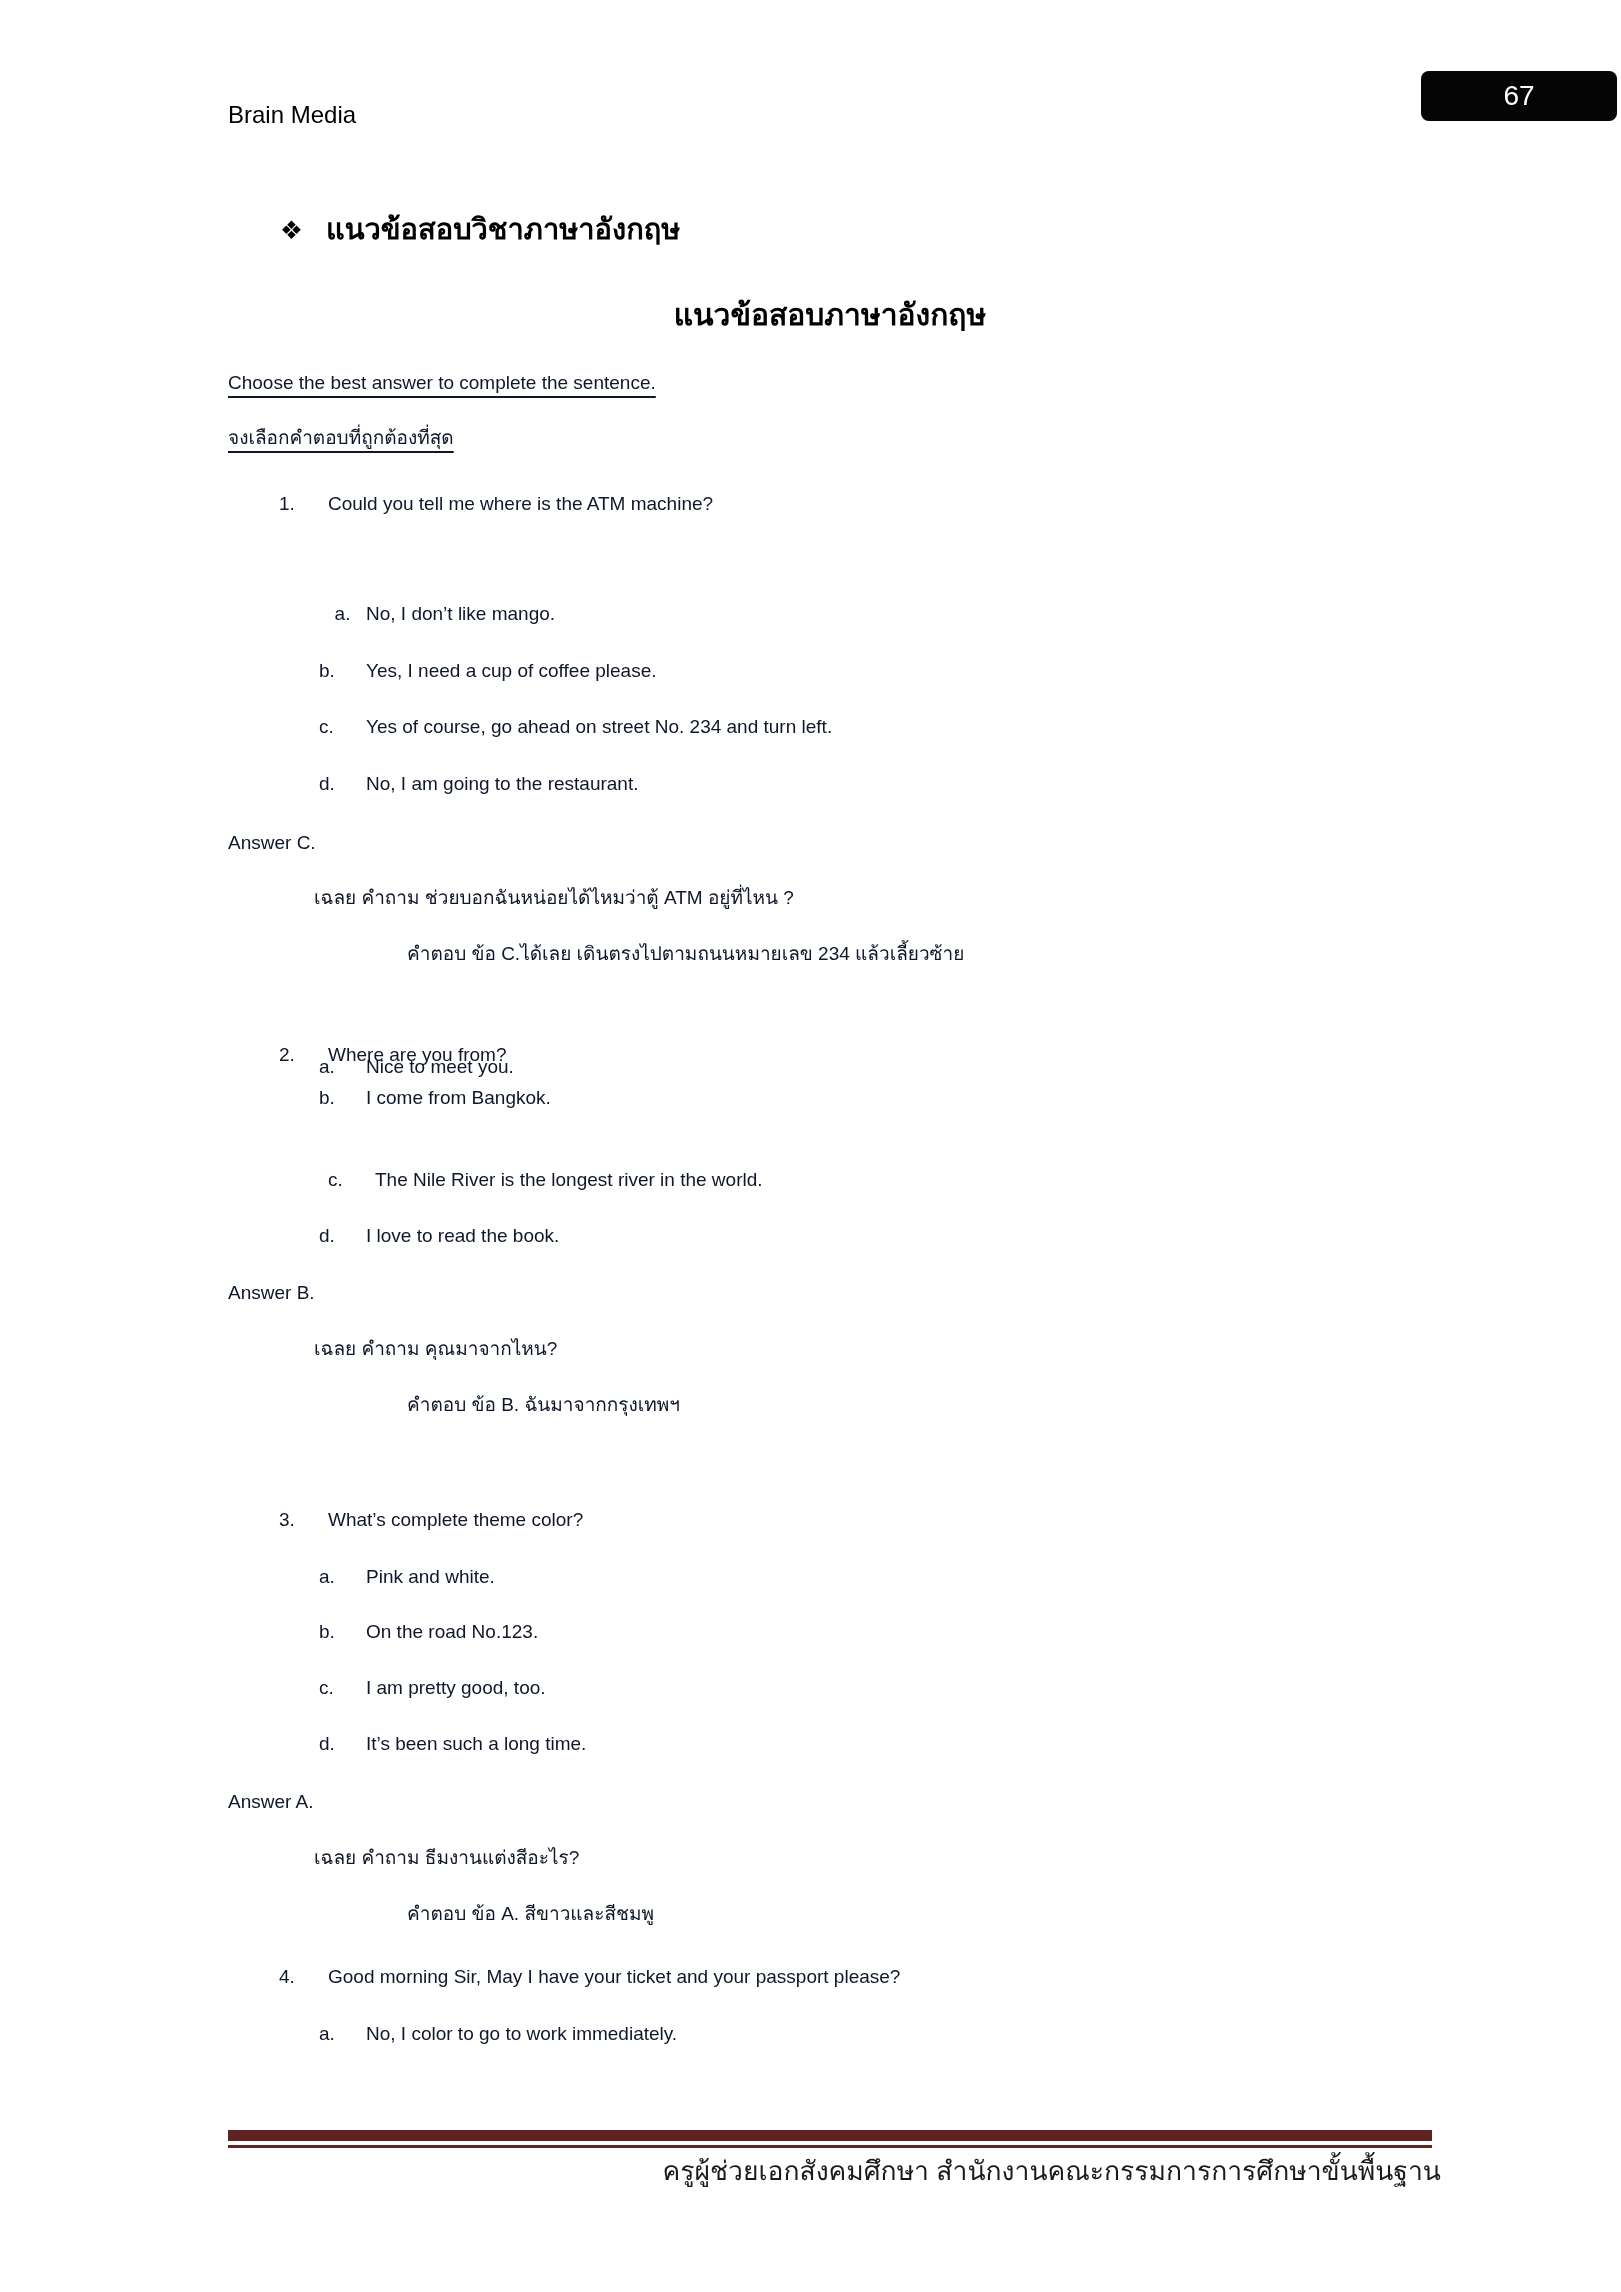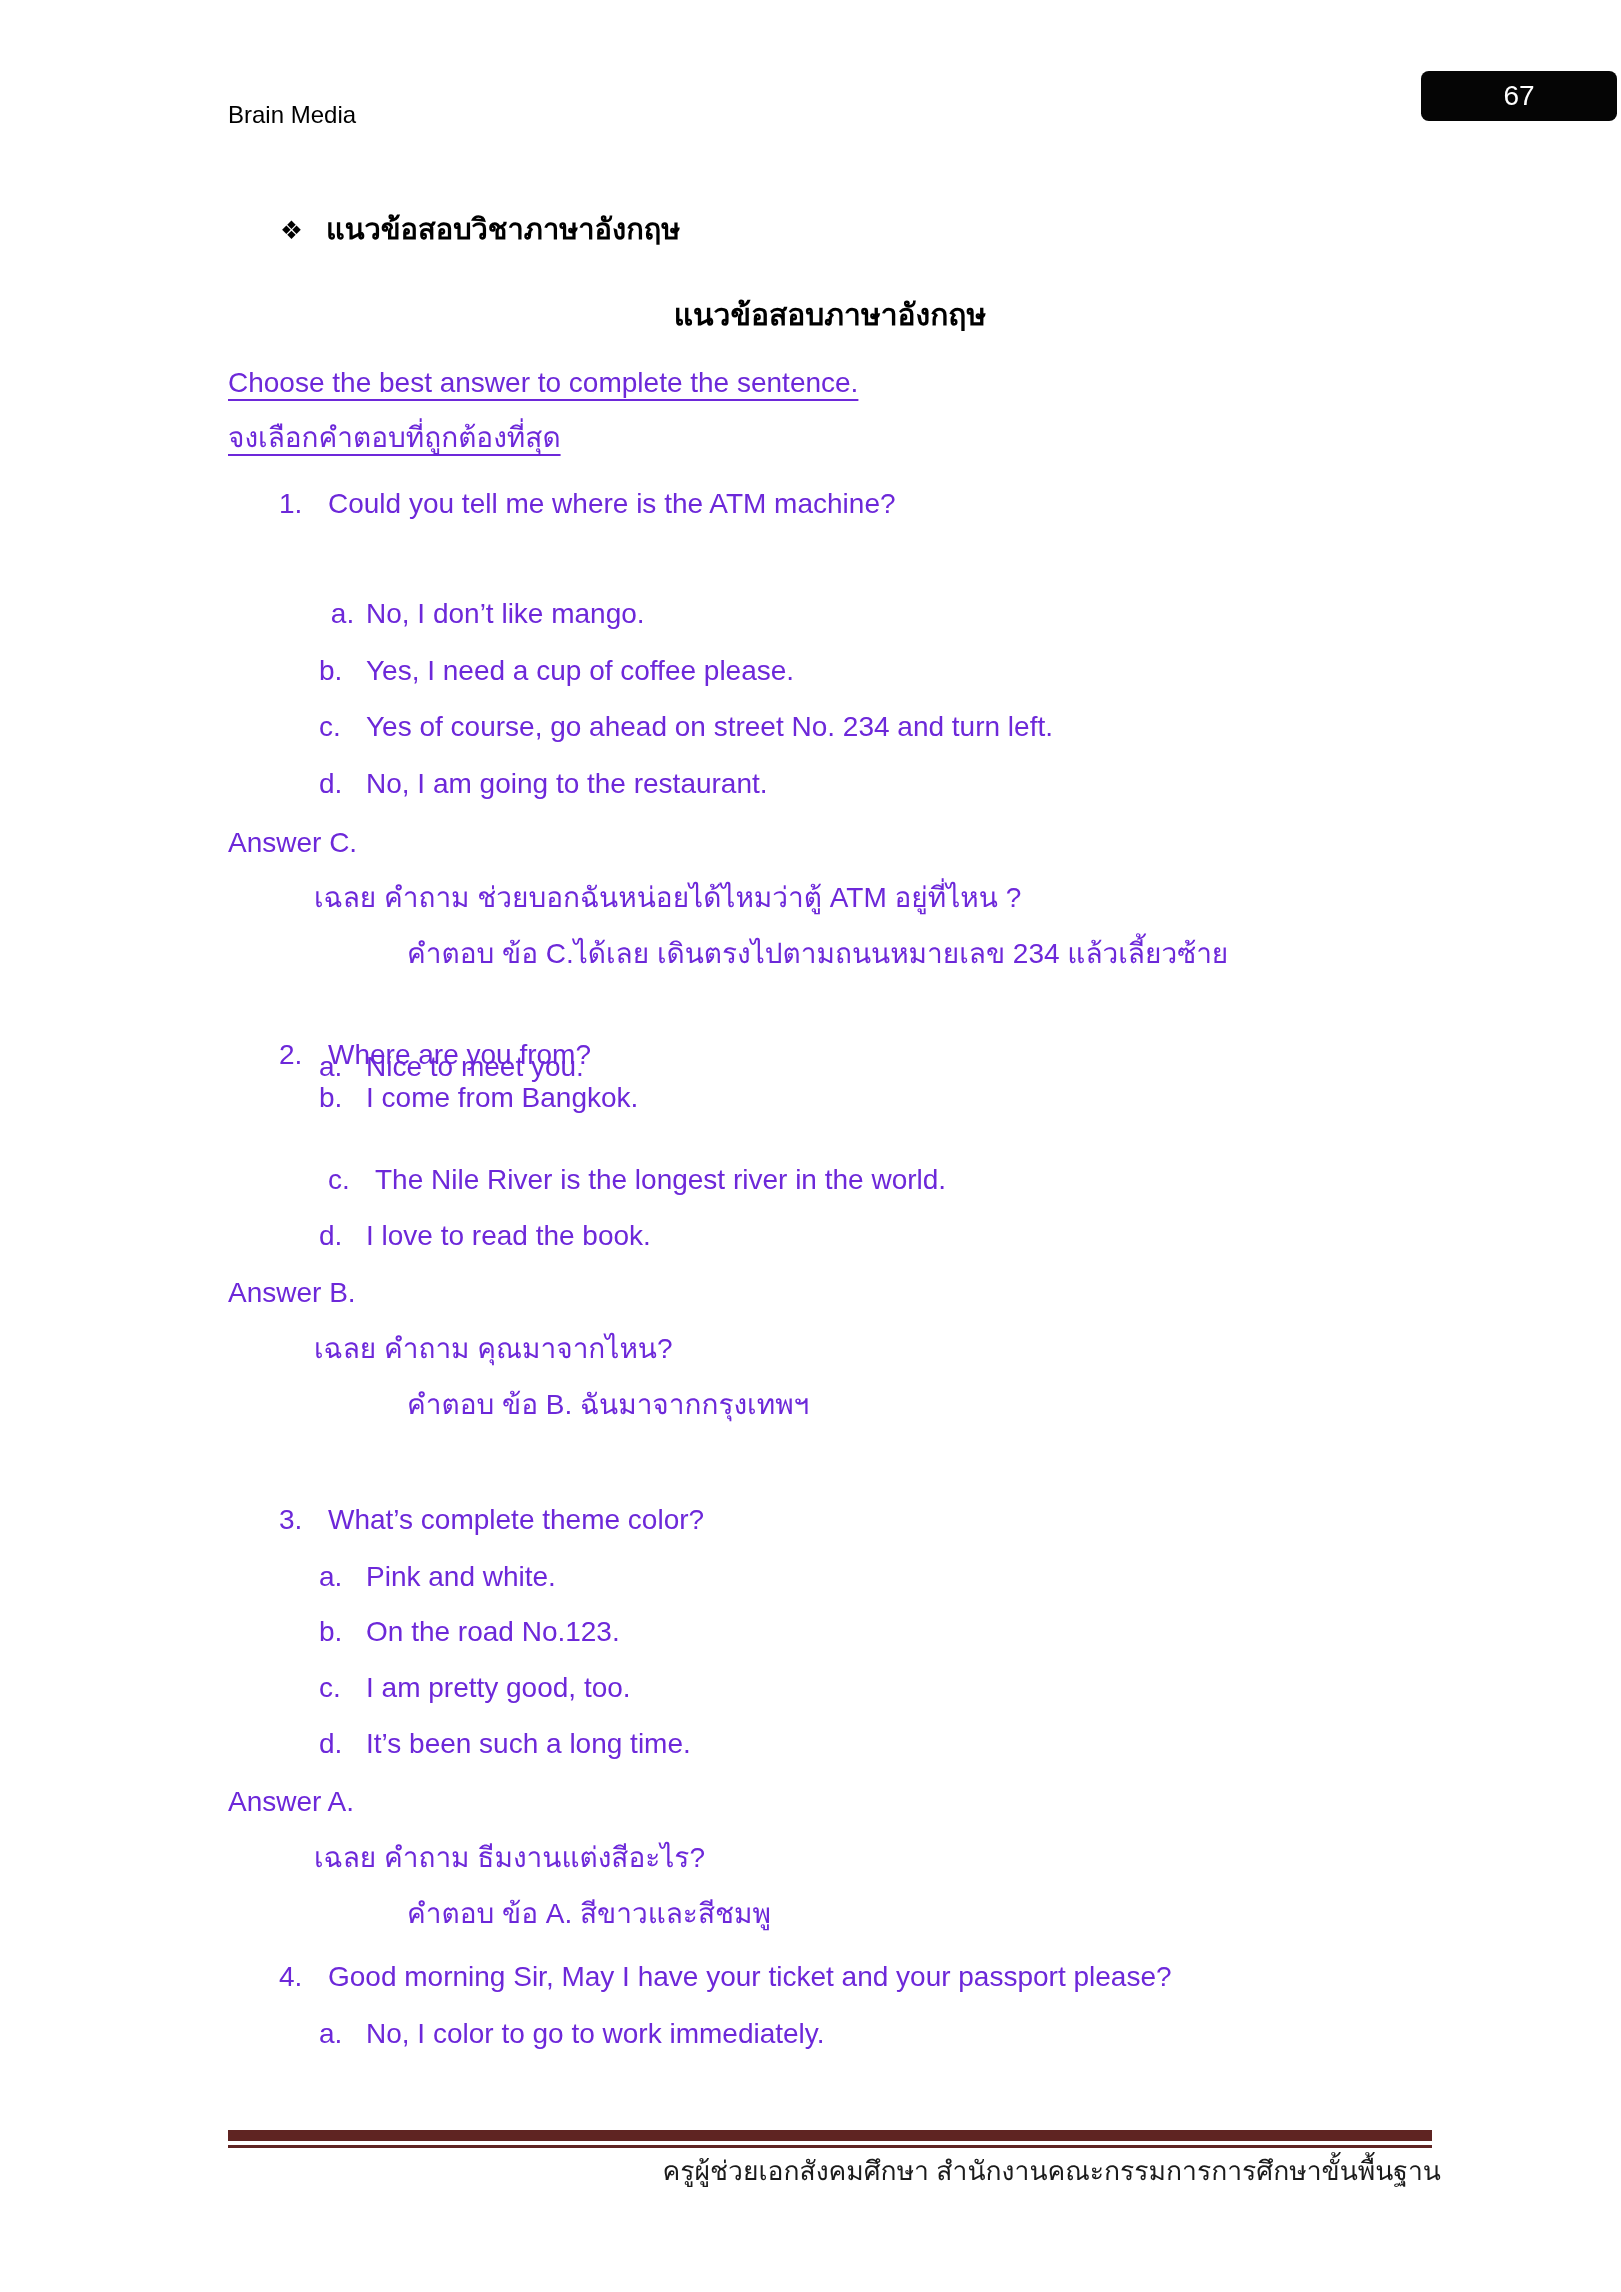--- a/index.html
+++ b/index.html
@@ -11,23 +11,23 @@
     width: 1621px;
     height: 2293px;
     background: #ffffff;
     color: #1b1b1b;
     overflow: hidden;
   }
 
   .line {
     position: absolute;
     white-space: nowrap;
-    font-size: 28px;
+    font-size: 19px;
     line-height: 43px;
-    color: #6d28d9;
+    color: #0f172a;
   }
 
   .brand { font-size: 24px; color: #000000; }
 
   .page-badge {
     position: absolute;
     left: 1421px; top: 71px;
     width: 196px; height: 50px;
     background: #050505;
     border-radius: 7.8px;

